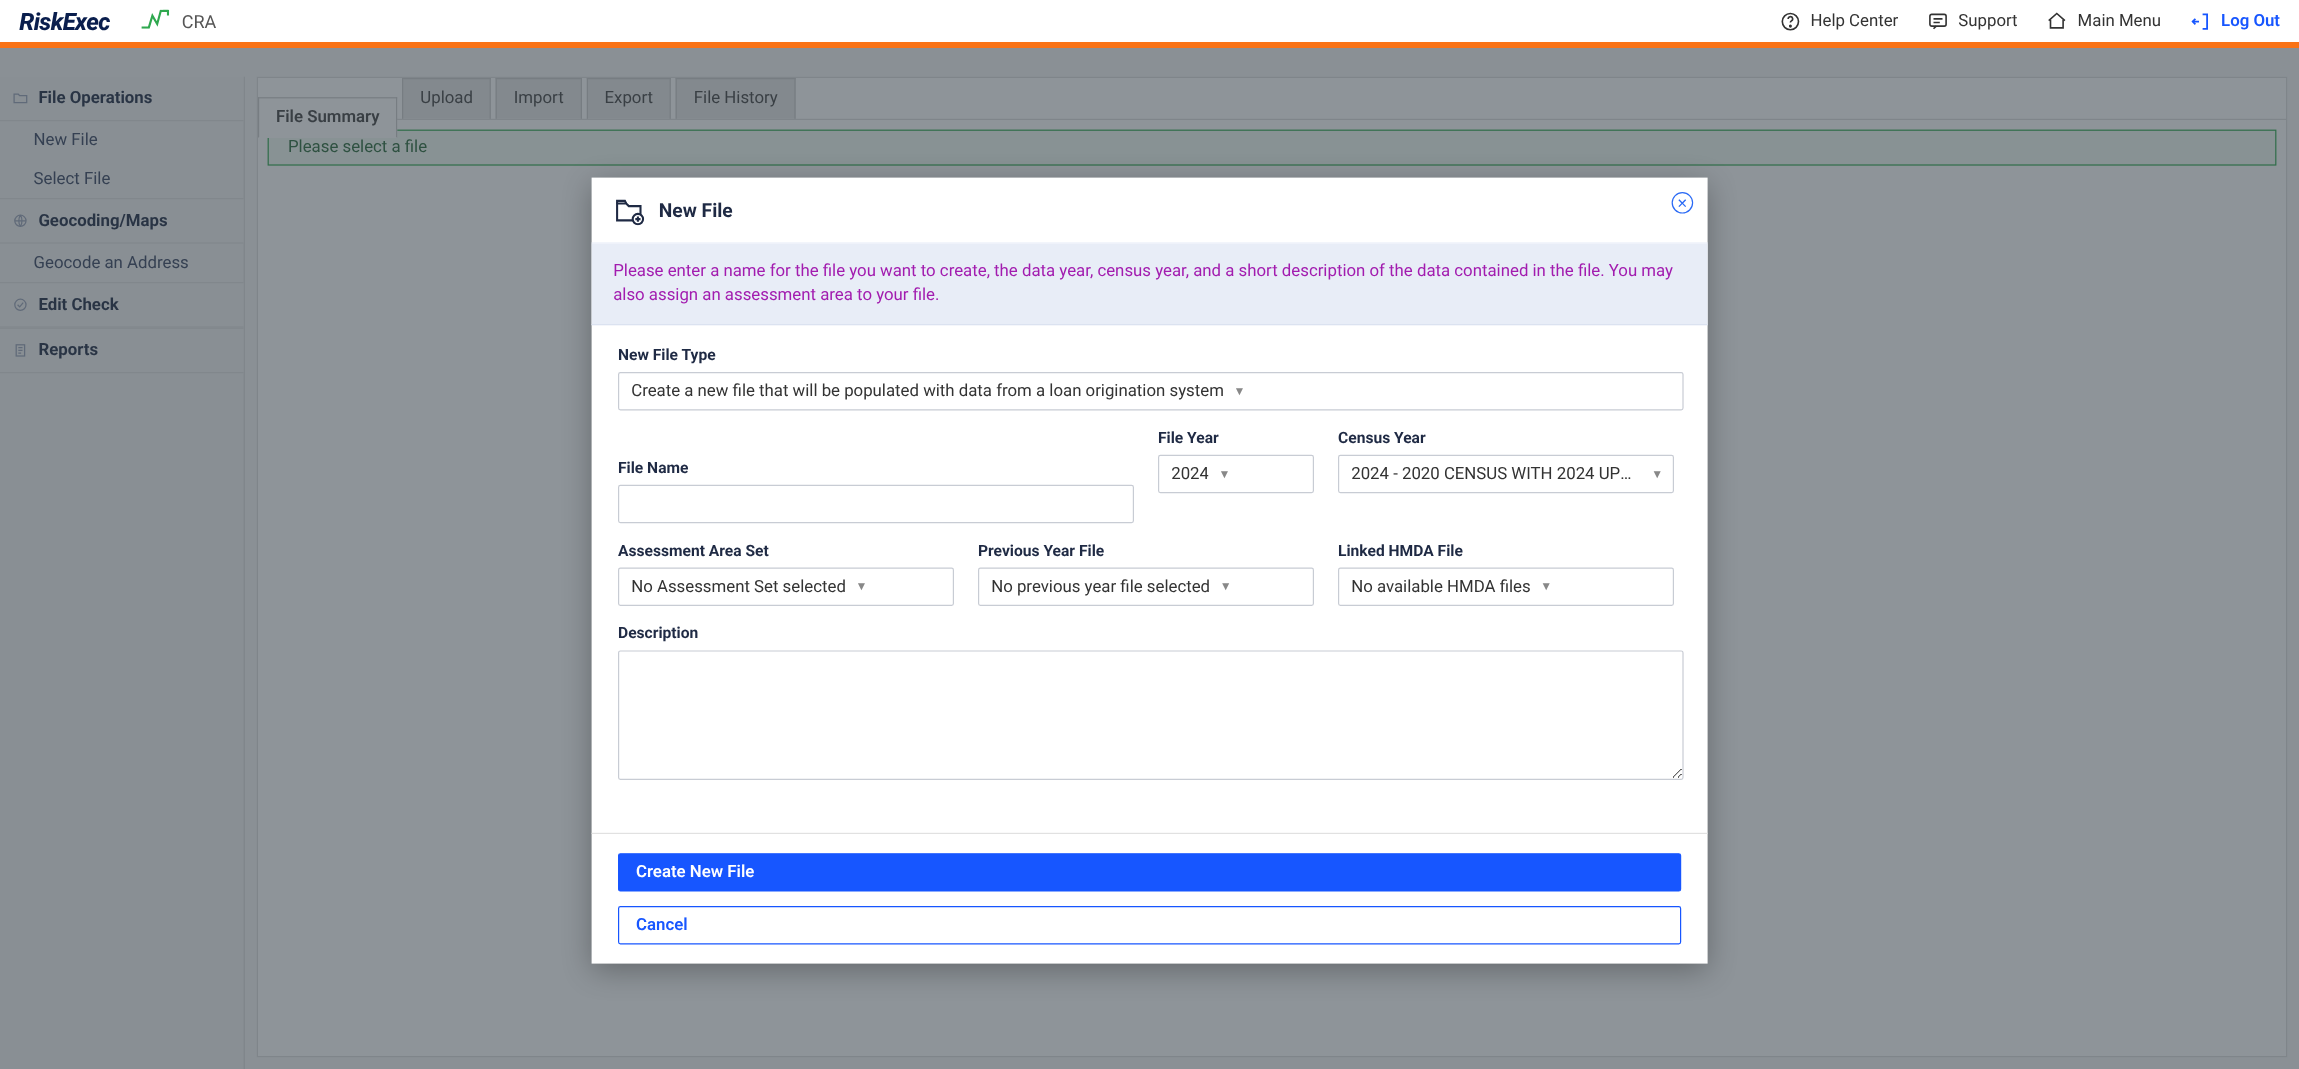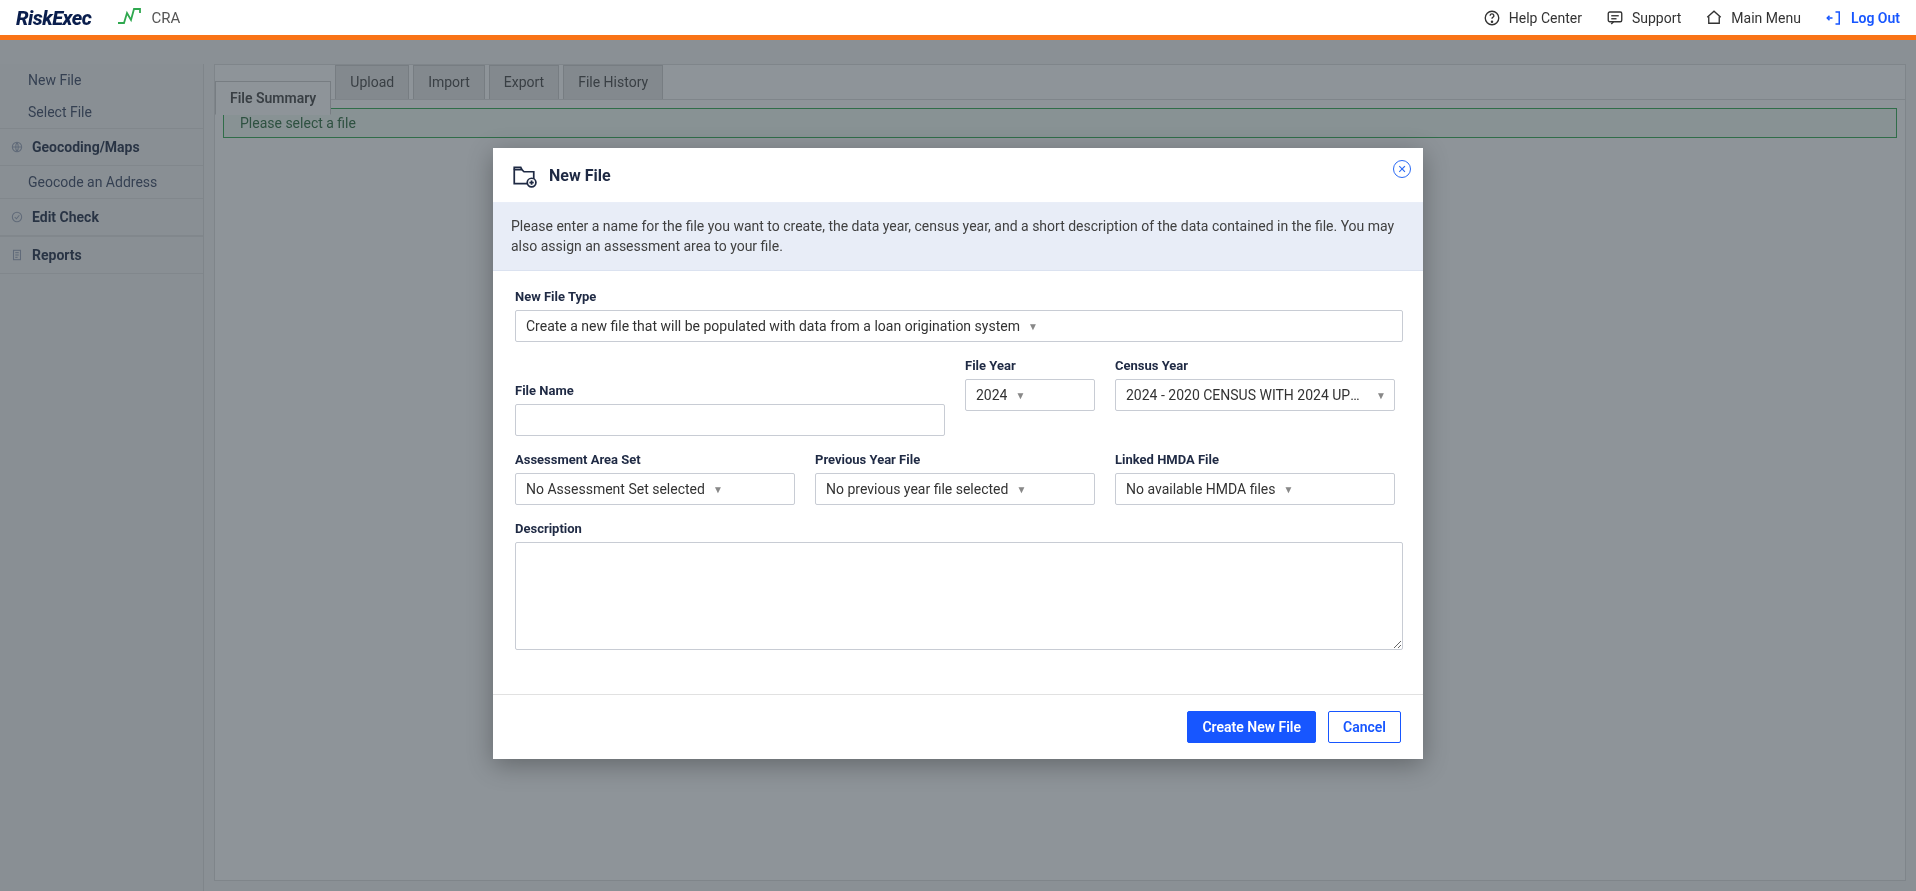--- a/index.html
+++ b/index.html
@@ -64,37 +64,37 @@
     display:flex; align-items:center; gap:12px; padding:14px 18px; border-bottom:1px solid #e9eef8;
     position:relative;
   }
   .modal-header .title { font-weight:700; font-size:16px; color:#1f2a44; }
   .modal-close {
     position:absolute; right:12px; top:12px; width:18px; height:18px; cursor:pointer; color:#2a6af5;
     border:1.5px solid #2a6af5; border-radius:50%; display:flex; align-items:center; justify-content:center;
     font-size:11px; line-height:1;
   }
   .modal-info {
-    background:#e8edf7; padding:14px 18px; color:#404040; font-size:14px; line-height:1.4;
+    background:#e8edf7; padding:14px 18px; color:#a21caf; font-size:14px; line-height:1.4;
     border-bottom:1px solid #dbe2f0;
   }
   .modal-body { padding:18px 20px 28px 22px; }
   .form-row { display:flex; gap:20px; margin-bottom:16px; flex-wrap:wrap; }
   .form-group { display:flex; flex-direction:column; gap:6px; }
   .form-label { font-weight:700; font-size:13px; color:#1f2a44; }
   .select, .text-input, textarea.text-input {
     border:1px solid #c8ccd4; background:#fff; height:32px; padding:0 10px; font-size:14px; color:#333;
     border-radius:2px;
   }
   .select { display:flex; align-items:center; justify-content:flex-start; cursor:pointer; gap:8px; padding-right:8px;}
   .select .caret { color:#888; font-size:10px; }
   .select .val { overflow:hidden; text-overflow:ellipsis; white-space:nowrap; }
   textarea.text-input { height:108px; padding:8px 10px; resize:both; width:100%; }
   .modal-footer {
-    border-top:1px solid #e1e1e1; padding:16px 22px; display:flex; justify-content:flex-end; gap:12px;
+    border-top:1px solid #e1e1e1; padding:16px 22px; display:flex; justify-content:flex-end; gap:12px;flex-direction:column;
   }
   .btn { height:32px; padding:0 14px; font-size:14px; border-radius:2px; cursor:pointer; display:flex; align-items:center; }
   .btn-primary { background:#1756ff; color:#fff; border:1px solid #1756ff; font-weight:600; }
   .btn-secondary { background:#fff; color:#1756ff; border:1px solid #1756ff; font-weight:600; }
 
   .w-full { width:100%; }
   .w-430 { width:430px;margin-top:25px; }
   .w-130 { width:130px; }
   .w-280 { width:280px; }
 </style>
@@ -148,20 +148,26 @@
           <path d="M6 9l-3 3 3 3"></path>
         </svg>
       <span>Log Out</span>
     </span>
   </div>
 </div>
 
 <div class="app-body">
 
   <div class="sidebar">
+    <div class="side-section-header">
+      <svg class="side-icon" viewBox="0 0 24 24" fill="none" stroke="currentColor" stroke-width="1.8">
+          <path d="M3 6h6l2 2h10v10H3z"></path>
+        </svg>
+      <span>File Operations</span>
+    </div>
     <div class="side-item">New File</div>
     <div class="side-item">Select File</div>
 
     <div class="side-section-header">
       <svg class="side-icon" viewBox="0 0 24 24" fill="none" stroke="currentColor" stroke-width="1.8">
           <circle cx="12" cy="12" r="8"></circle>
           <path d="M4 12h16M12 4c3 4 3 12 0 16M12 4c-3 4-3 12 0 16"></path>
         </svg>
       <span>Geocoding/Maps</span>
     </div>

